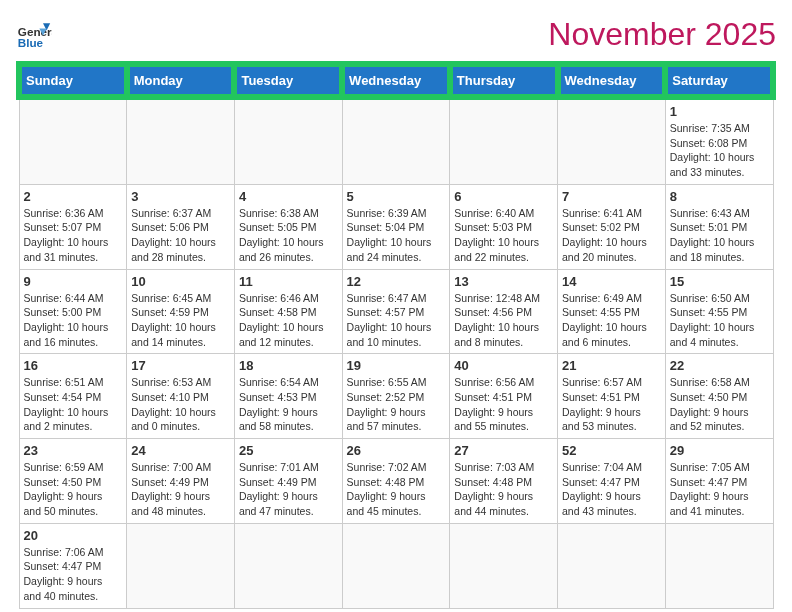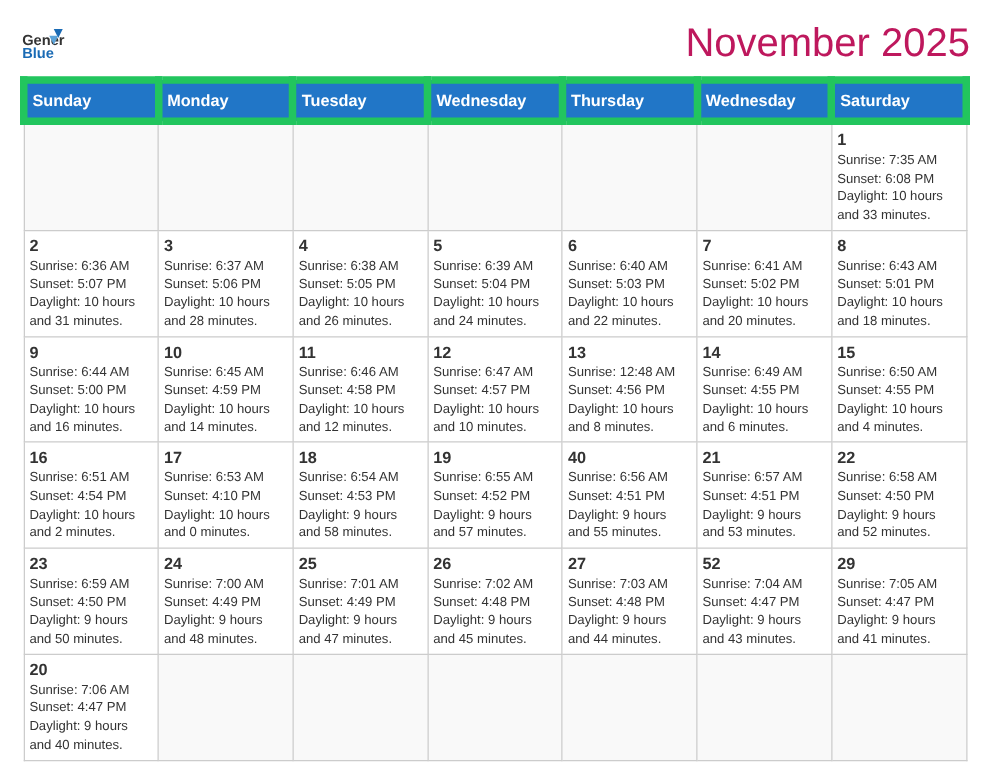--- a/index.html
+++ b/index.html
@@ -224,21 +224,21 @@
         </td>
         <td>
           <span class="day-number">18</span>
           <div class="day-info">Sunrise: 6:54 AM
 Sunset: 4:53 PM
 Daylight: 9 hours and 58 minutes.</div>
         </td>
         <td>
           <span class="day-number">19</span>
           <div class="day-info">Sunrise: 6:55 AM
-Sunset: 4:52 PM
+Sunset: 2:52 PM
 Daylight: 9 hours and 57 minutes.</div>
         </td>
         <td>
           <span class="day-number">40</span>
           <div class="day-info">Sunrise: 6:56 AM
 Sunset: 4:51 PM
 Daylight: 9 hours and 55 minutes.</div>
         </td>
         <td>
           <span class="day-number">21</span>

